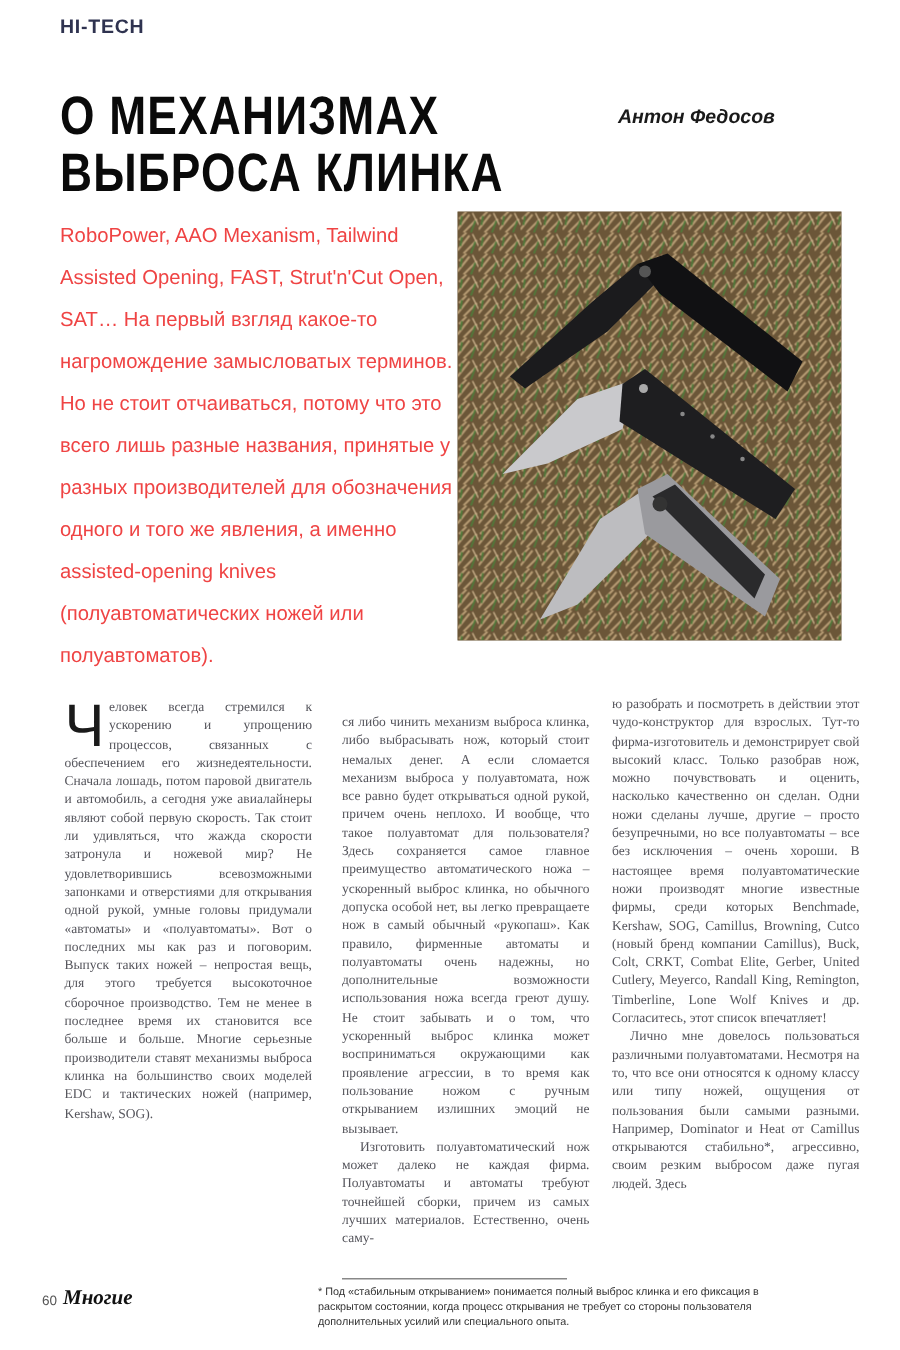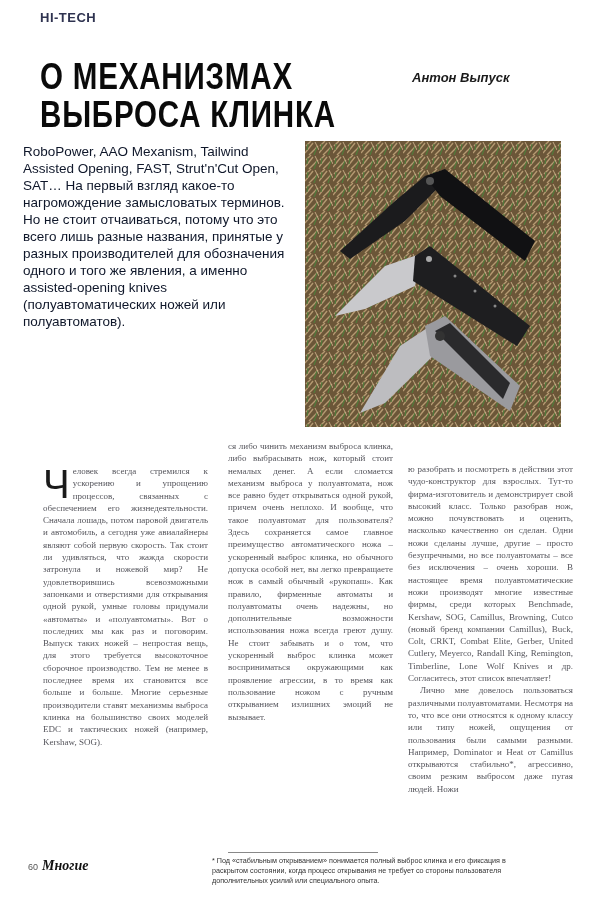--- a/index.html
+++ b/index.html
@@ -1,43 +1,43 @@
 <!DOCTYPE html>
 <html><head>
 <meta charset="utf-8">
 <style>
   html, body { margin:0; padding:0; }
   body { width:600px; height:900px; background:#ffffff; position:relative; overflow:hidden; font-family:"Liberation Serif", serif; color:#2b2b33; }
   .section-tag { position:absolute; left:40px; top:10px; font-family:"Liberation Sans", sans-serif; font-weight:bold; font-size:13px; color:#2f3350; letter-spacing:0.5px; }
   .headline { position:absolute; left:40px; top:58px; font-family:"Liberation Sans", sans-serif; font-weight:bold; font-size:36px; line-height:38px; color:#0a0a0a; letter-spacing:1px; transform:scaleX(0.82); transform-origin:left top; }
   .author { position:absolute; left:412px; top:70px; font-family:"Liberation Sans", sans-serif; font-style:italic; font-weight:bold; font-size:13px; color:#1a1a1a; }
-  .lead { position:absolute; left:23px; top:143px; width:265px; font-family:"Liberation Sans", sans-serif; font-size:13.5px; line-height:17px; color:#0f172a; }
+  .lead { position:absolute; left:40px; top:143px; width:265px; font-family:"Liberation Sans", sans-serif; font-size:13.5px; line-height:28px; color:#ef4444; }
   .photo { position:absolute; left:305px; top:141px; width:256px; height:286px; background:#6e5b3c; overflow:hidden; }
   .photo svg { display:block; }
   .col { position:absolute; top:465px; width:165px; font-size:9px; line-height:12.3px; text-align:justify; color:#55555c; }
   .col1 { left:43px; }
-  .col2 { left:228px; top:440px; }
+  .col2 { left:228px; top:475px; }
   .col3 { left:408px; top:463px; }
   .dropcap { float:left; font-size:40px; line-height:34px; margin:2px 3px 0 0; color:#1a1a1a; font-family:"Liberation Sans", sans-serif; }
   .footnote-rule { position:absolute; left:228px; top:852px; width:150px; height:1px; background:#888; }
   .footnote { position:absolute; left:212px; top:856px; width:330px; font-size:7.2px; line-height:10px; color:#333; font-family:"Liberation Sans", sans-serif; }
   .folio { position:absolute; left:28px; top:862px; font-family:"Liberation Sans", sans-serif; font-size:9px; color:#555; }
   .logo { position:absolute; left:42px; top:858px; font-family:"Liberation Serif", serif; font-weight:bold; font-style:italic; font-size:14px; color:#111; }
 </style>
 </head>
 <body>
 
 <div class="section-tag">HI-TECH</div>
 
 <div class="headline">
   <div>О МЕХАНИЗМАХ</div>
   <div>ВЫБРОСА КЛИНКА</div>
 </div>
 
-<div class="author">Антон Выпуск</div>
+<div class="author">Антон Федосов</div>
 
 <div class="lead">RoboPower, AAO Mexanism, Tailwind Assisted Opening, FAST, Strut'n'Cut Open, SAT… На первый взгляд какое-то нагромождение замысловатых терминов. Но не стоит отчаиваться, потому что это всего лишь разные названия, принятые у разных производителей для обозначения одного и того же явления, а именно assisted-opening knives (полуавтоматических ножей или полуавтоматов).</div>
 
 <div class="photo">
   <svg width="256" height="286" viewBox="0 0 256 286">
     <defs>
       <pattern id="grass" width="14" height="14" patternUnits="userSpaceOnUse">
         <rect width="14" height="14" fill="#6b5638"></rect>
         <path d="M0 12 L8 2 M4 14 L13 5 M1 5 L6 0" stroke="#b59a72" stroke-width="1.4"></path>
         <path d="M9 14 L12 6 M2 9 L3 3" stroke="#4f7a3a" stroke-width="1.2"></path>
@@ -67,24 +67,25 @@
   </svg>
 </div>
 
 <div class="col col1">
   <span class="dropcap">Ч</span>
   <span>еловек всегда стремился к ускорению и упрощению процессов, связанных с обеспечением его жизнедеятельности. Сначала лошадь, потом паровой двигатель и автомобиль, а сегодня уже авиалайнеры являют собой первую скорость. Так стоит ли удивляться, что жажда скорости затронула и ножевой мир? Не удовлетворившись всевозможными запонками и отверстиями для открывания одной рукой, умные головы придумали «автоматы» и «полуавтоматы». Вот о последних мы как раз и поговорим. Выпуск таких ножей – непростая вещь, для этого требуется высокоточное сборочное производство. Тем не менее в последнее время их становится все больше и больше. Многие серьезные производители ставят механизмы выброса клинка на большинство своих моделей EDC и тактических ножей (например, Kershaw, SOG).</span>
 </div>
 
 <div class="col col2">
   <div>ся либо чинить механизм выброса клинка, либо выбрасывать нож, который стоит немалых денег. А если сломается механизм выброса у полуавтомата, нож все равно будет открываться одной рукой, причем очень неплохо. И вообще, что такое полуавтомат для пользователя? Здесь сохраняется самое главное преимущество автоматического ножа – ускоренный выброс клинка, но обычного допуска особой нет, вы легко превращаете нож в самый обычный «рукопаш». Как правило, фирменные автоматы и полуавтоматы очень надежны, но дополнительные возможности использования ножа всегда греют душу. Не стоит забывать и о том, что ускоренный выброс клинка может восприниматься окружающими как проявление агрессии, в то время как пользование ножом с ручным открыванием излишних эмоций не вызывает.</div>
+  <div style="text-indent:12px">Изготовить полуавтоматический нож может далеко не каждая фирма. Полуавтоматы и автоматы требуют точнейшей сборки, причем из самых лучших материалов. Естественно, очень саму-</div>
 </div>
 
 <div class="col col3">
   <div>ю разобрать и посмотреть в действии этот чудо-конструктор для взрослых. Тут-то фирма-изготовитель и демонстрирует свой высокий класс. Только разобрав нож, можно почувствовать и оценить, насколько качественно он сделан. Одни ножи сделаны лучше, другие – просто безупречными, но все полуавтоматы – все без исключения – очень хороши. В настоящее время полуавтоматические ножи производят многие известные фирмы, среди которых Benchmade, Kershaw, SOG, Camillus, Browning, Cutco (новый бренд компании Camillus), Buck, Colt, CRKT, Combat Elite, Gerber, United Cutlery, Meyerco, Randall King, Remington, Timberline, Lone Wolf Knives и др. Согласитесь, этот список впечатляет!</div>
-  <div style="text-indent:12px">Лично мне довелось пользоваться различными полуавтоматами. Несмотря на то, что все они относятся к одному классу или типу ножей, ощущения от пользования были самыми разными. Например, Dominator и Heat от Camillus открываются стабильно*, агрессивно, своим резким выбросом даже пугая людей. Ножи</div>
+  <div style="text-indent:12px">Лично мне довелось пользоваться различными полуавтоматами. Несмотря на то, что все они относятся к одному классу или типу ножей, ощущения от пользования были самыми разными. Например, Dominator и Heat от Camillus открываются стабильно*, агрессивно, своим резким выбросом даже пугая людей. Здесь</div>
 </div>
 
 <div class="footnote-rule"></div>
 <div class="footnote">* Под «стабильным открыванием» понимается полный выброс клинка и его фиксация в раскрытом состоянии, когда процесс открывания не требует со стороны пользователя дополнительных усилий или специального опыта.</div>
 
 <div class="folio">60</div>
 <div class="logo">Многие</div>
 
 </body></html>

